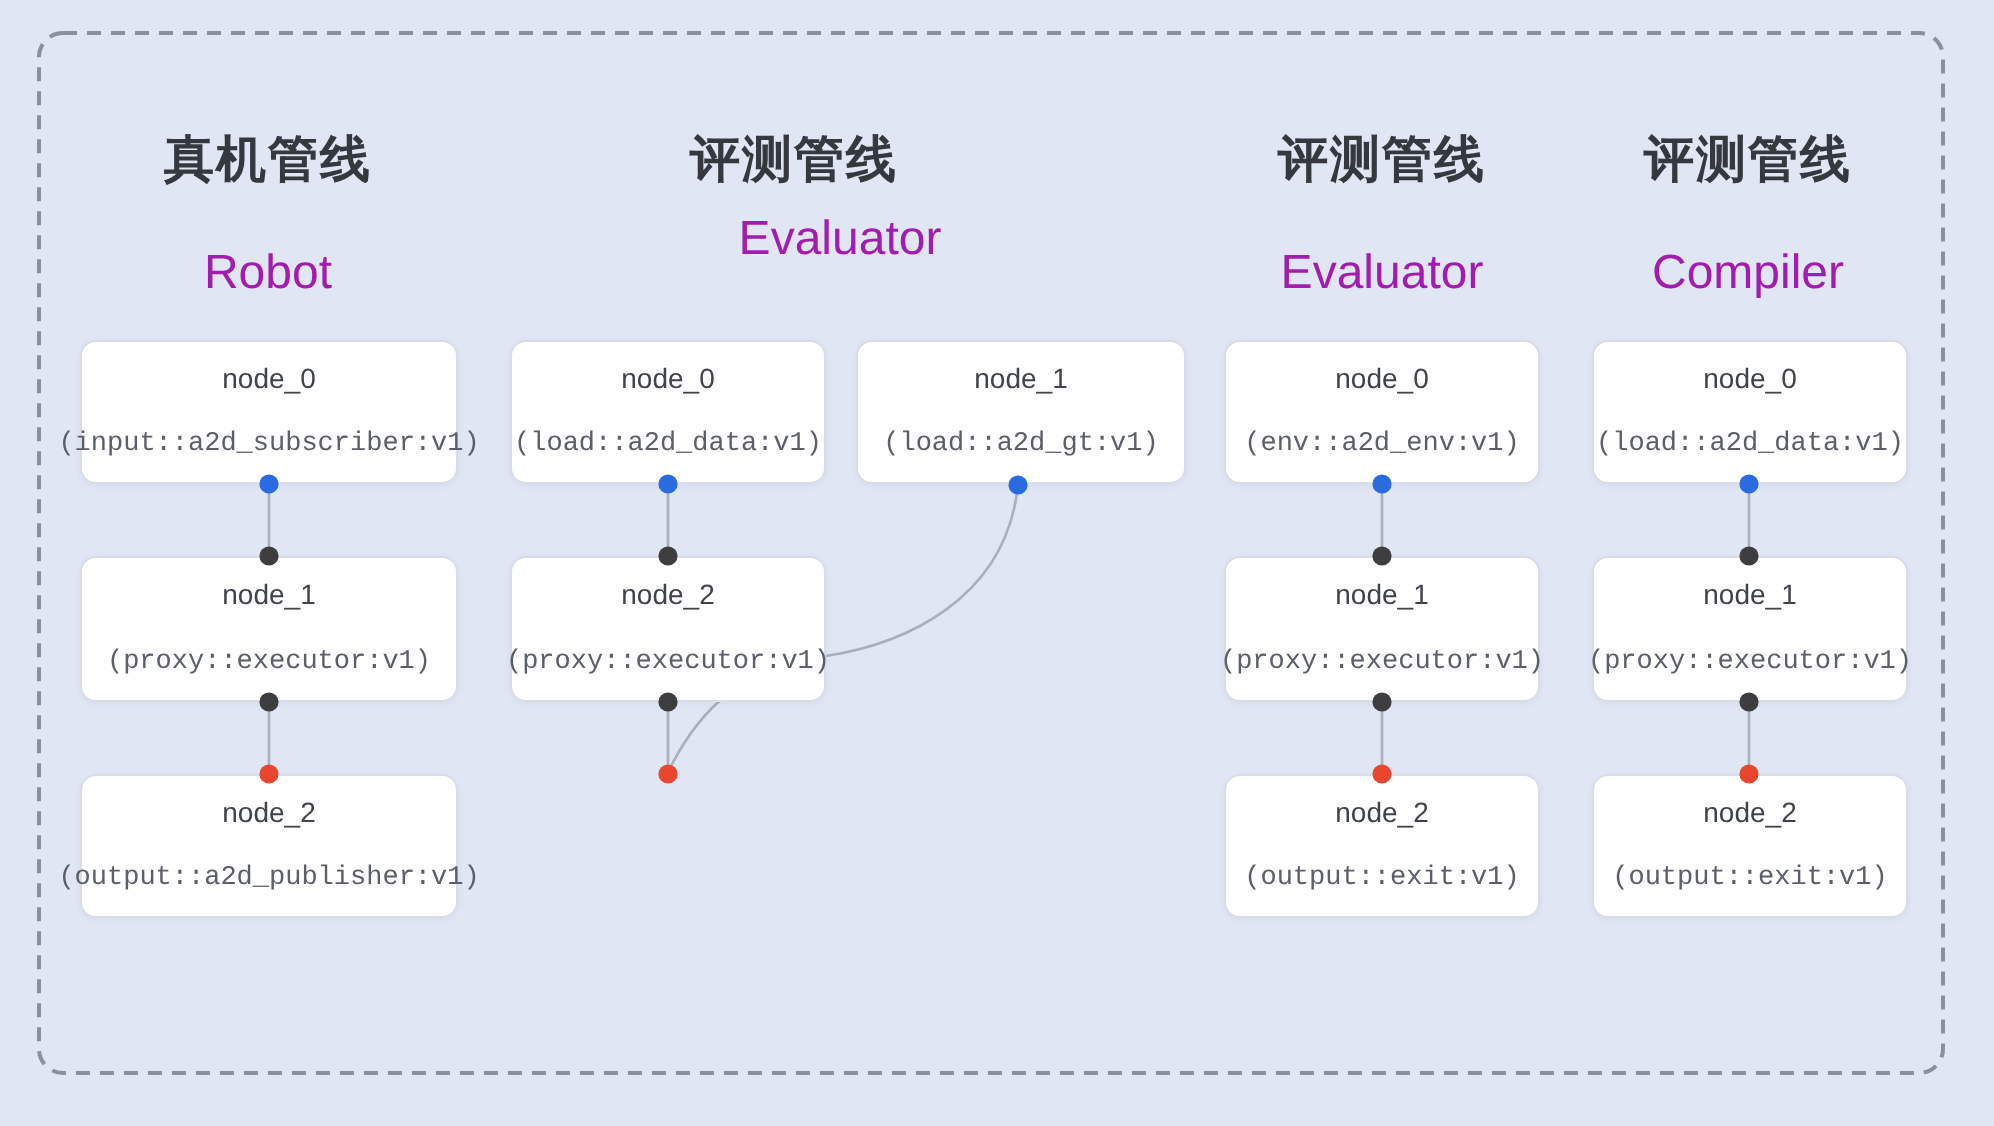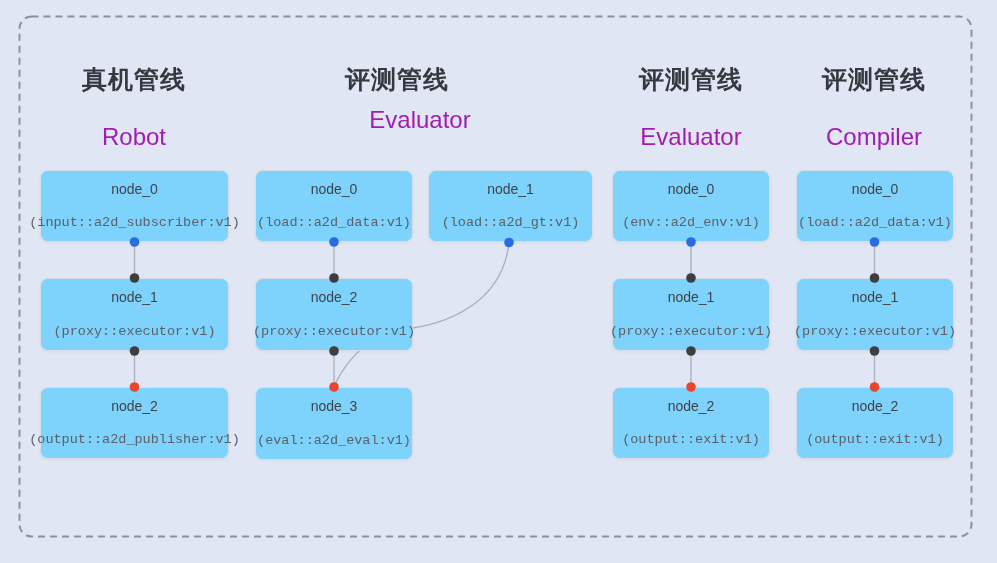--- a/index.html
+++ b/index.html
@@ -20,21 +20,21 @@
     letter-spacing:1px;white-space:nowrap;
   }
   .col-en{
     position:absolute;z-index:2;
     transform:translateX(-50%);
     font-size:24px;font-weight:400;color:#a21caf;
     white-space:nowrap;
   }
   .node{
     position:absolute;z-index:2;
-    background:#7dd3fc;
+    background:#ffffff;
     border:1px solid #d9dde6;
     border-radius:8px;
     box-shadow:0 1px 3px rgba(60,70,110,0.06);
     display:flex;flex-direction:column;
     align-items:center;justify-content:center;
     gap:18px;text-align:center;
     box-sizing:border-box;
   }
   .nt{font-size:14px;color:#3f434a;line-height:1.2;}
   .ns{font-size:13.5px;color:#5b5f67;line-height:1.2;font-family:Liberation Mono, monospace;}
@@ -89,24 +89,20 @@
     <div class="ns">(load::a2d_data:v1)</div>
   </div>
   <div class="node" style="left:428px;top:170px;width:165px;height:72px">
     <div class="nt">node_1</div>
     <div class="ns">(load::a2d_gt:v1)</div>
   </div>
   <div class="node" style="left:255px;top:278px;width:158px;height:73px">
     <div class="nt">node_2</div>
     <div class="ns">(proxy::executor:v1)</div>
   </div>
-  <div class="node" style="left:255px;top:387px;width:158px;height:73px">
-    <div class="nt">node_3</div>
-    <div class="ns">(eval::a2d_eval:v1)</div>
-  </div>
 
   <div class="node" style="left:612px;top:170px;width:158px;height:72px">
     <div class="nt">node_0</div>
     <div class="ns">(env::a2d_env:v1)</div>
   </div>
   <div class="node" style="left:612px;top:278px;width:158px;height:73px">
     <div class="nt">node_1</div>
     <div class="ns">(proxy::executor:v1)</div>
   </div>
   <div class="node" style="left:612px;top:387px;width:158px;height:72px">

